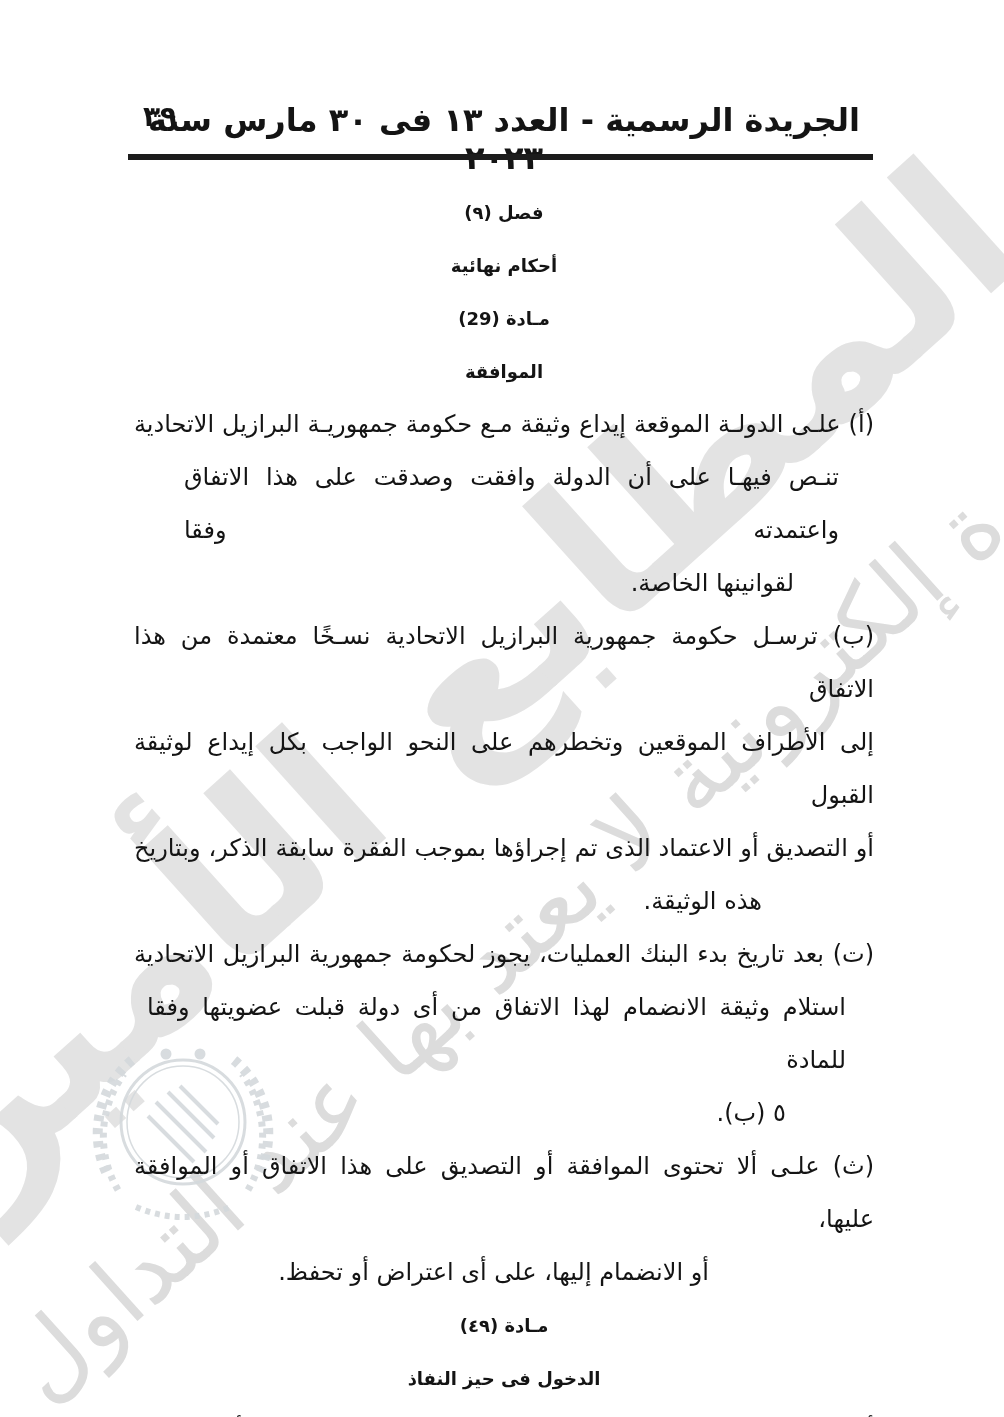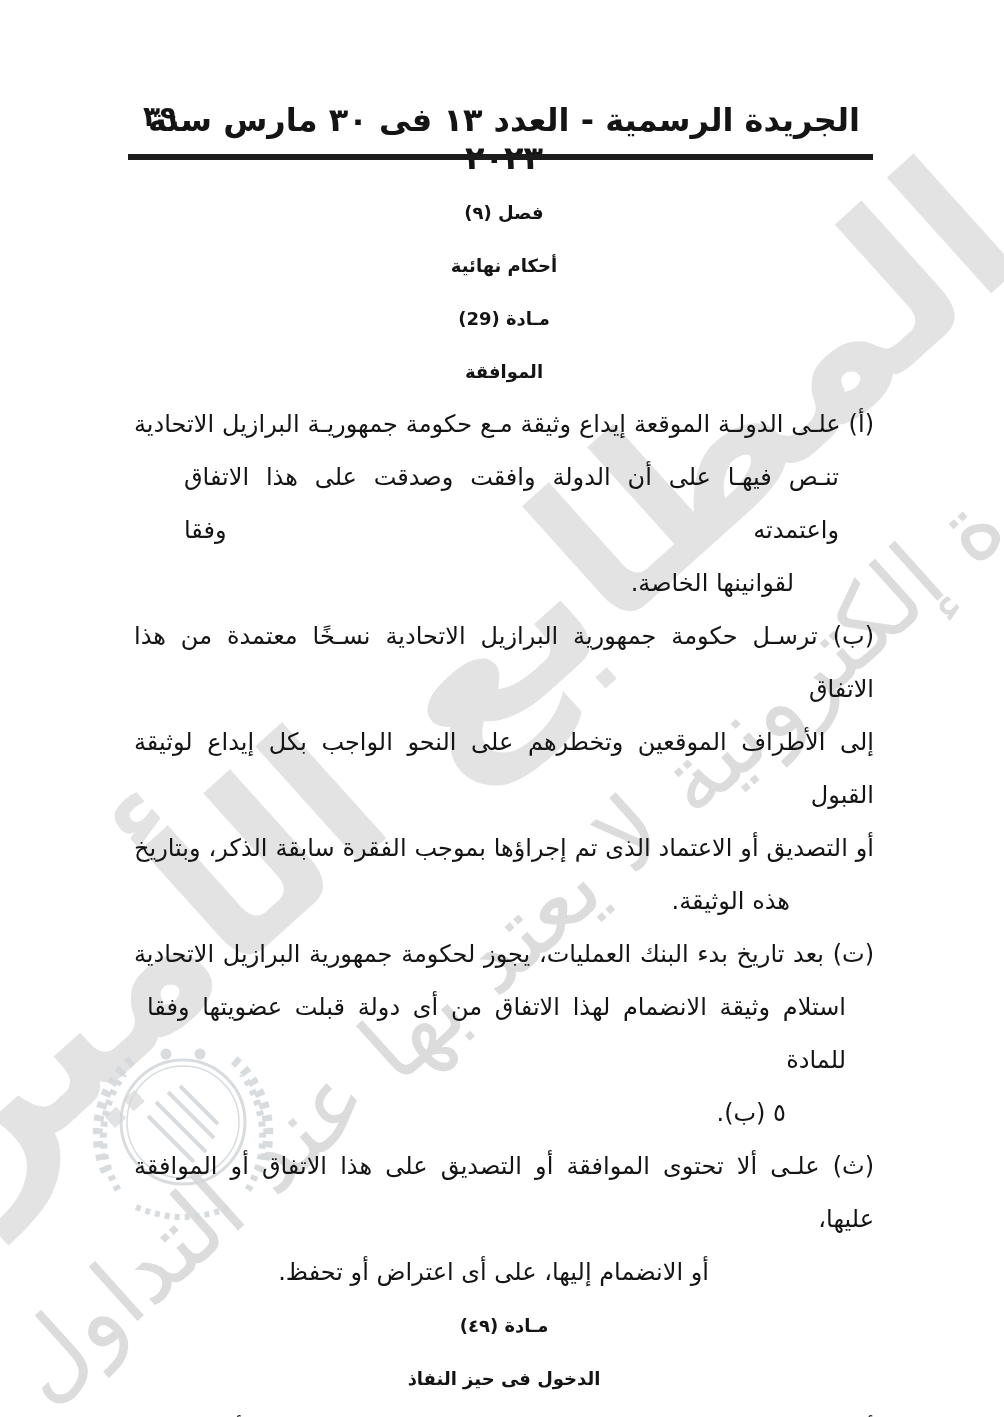--- a/index.html
+++ b/index.html
@@ -51,21 +51,21 @@
     font-size:24px;
     line-height:53px;
     white-space:normal;
   }
   .head{text-align:center;font-weight:bold;font-size:18px;}
   .just{text-align:justify;text-align-last:justify;}
   .ind  {margin-right:35px;margin-left:50px;}
   .ind-sm{margin-right:28px;margin-left:13px;}
   .short{text-align:right;}
   .mr80 {margin-right:80px;}
-  .mr170{margin-right:84px;}
+  .mr170{margin-right:112px;}
   .mr88 {margin-right:88px;}
   .mr165{margin-right:165px;}
 </style>
 </head>
 <body>
 
 <div class="page">
 
   <div class="wm-layer">
     <div class="wm-main">المطابع الأميرية</div>

